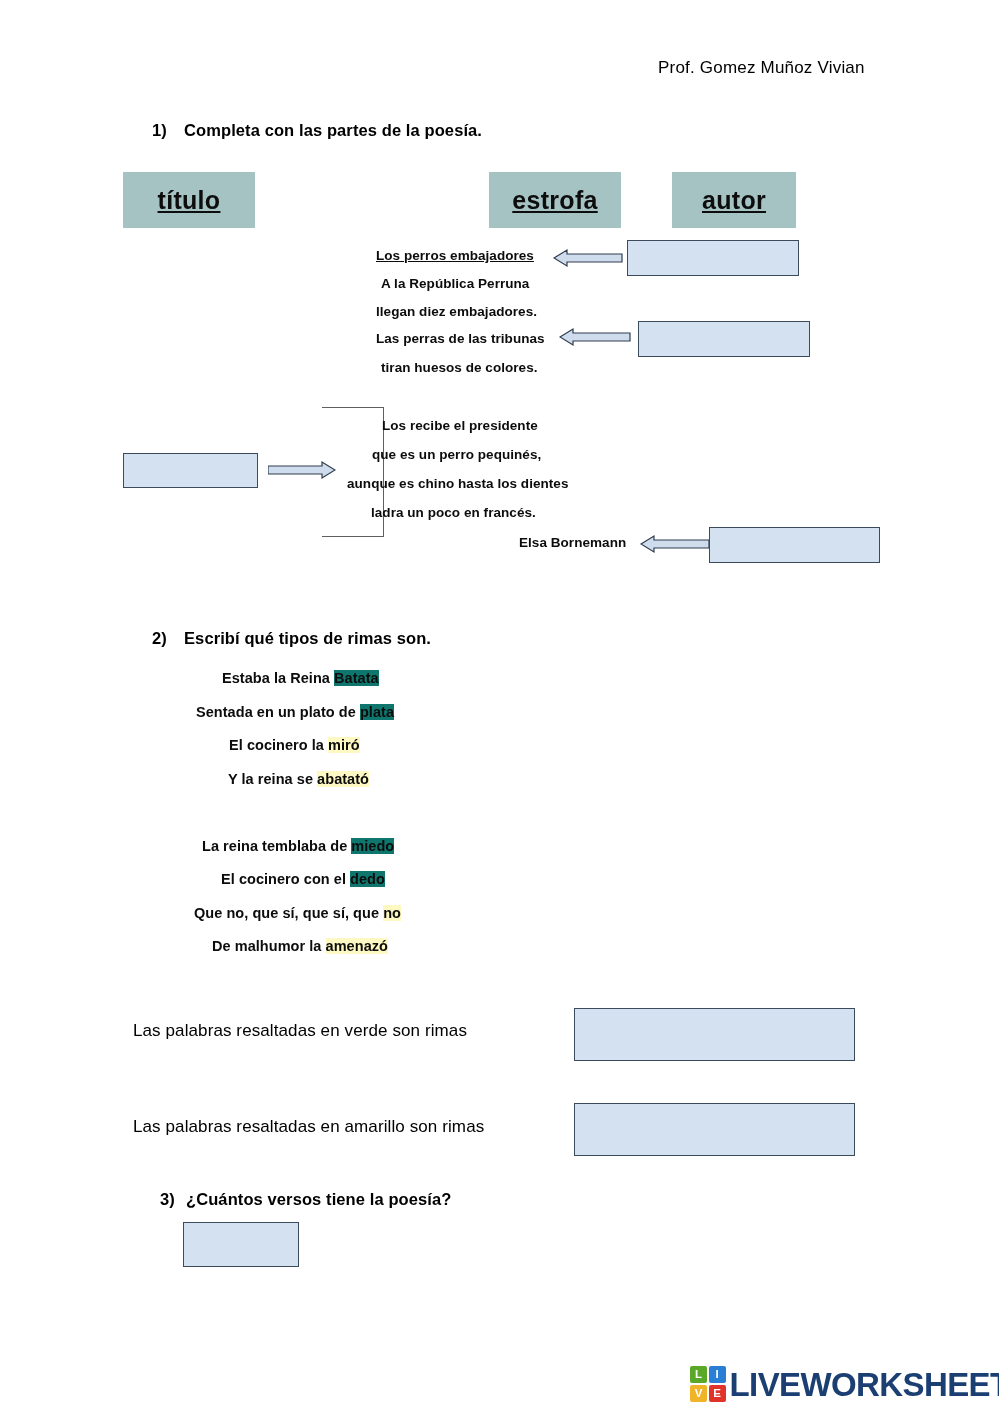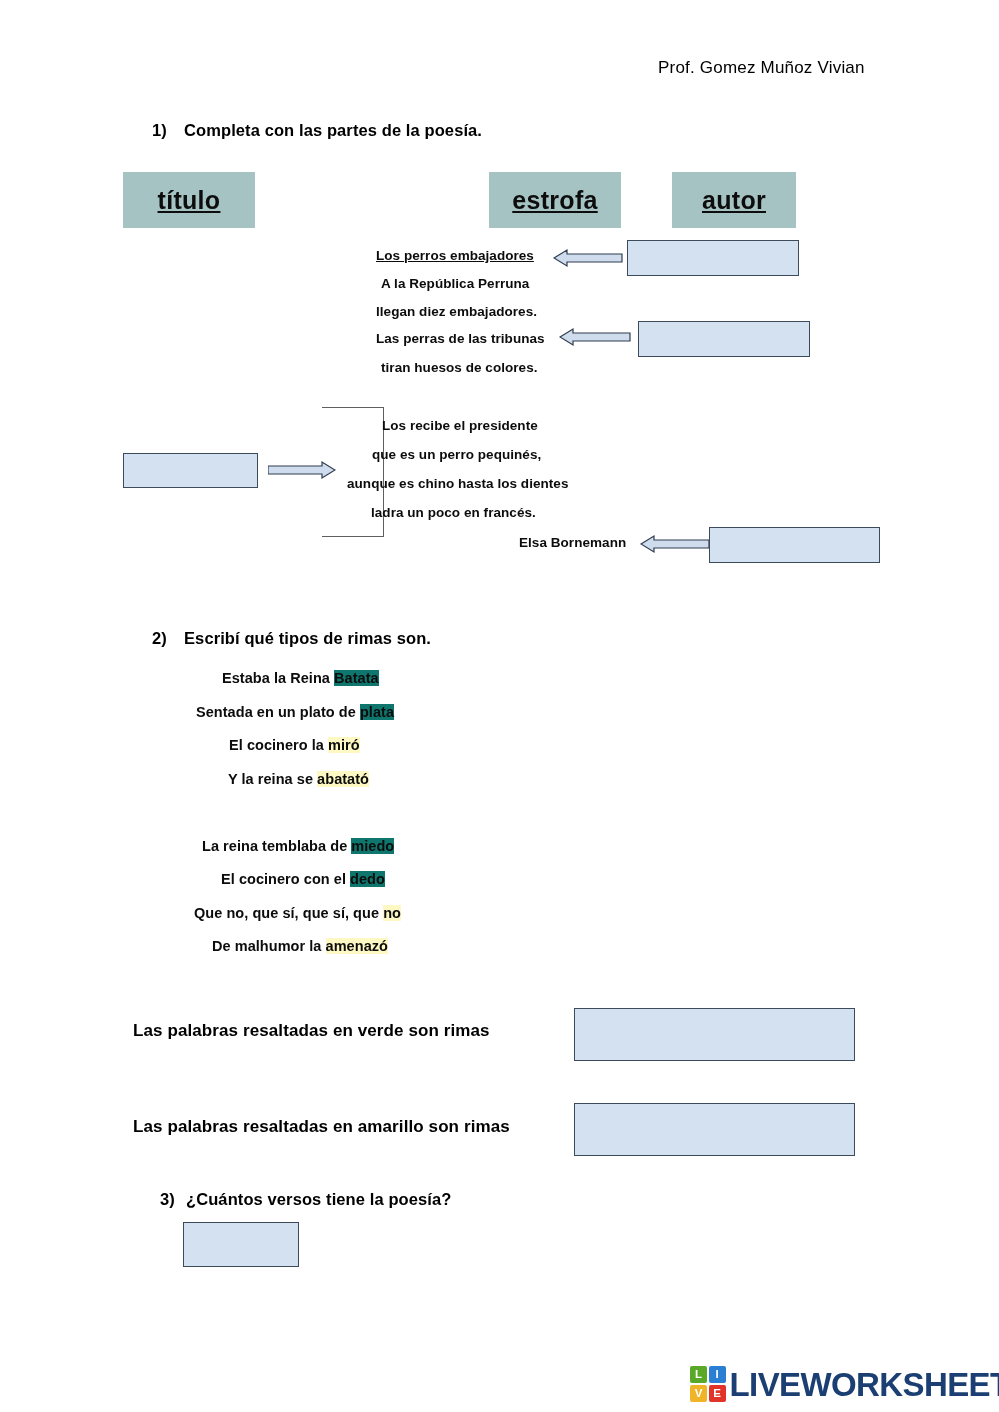--- a/index.html
+++ b/index.html
@@ -90,21 +90,21 @@
   #stanza-bracket {
     border: 1.3px solid #5f5f5f;
     border-left: none;
     box-sizing: border-box;
     background: transparent;
   }
 
   
   .statement {
     font-size: 17px;
-    font-weight: bold;
+    font-weight: normal;
     white-space: nowrap;
     letter-spacing: 0.1px;
   }
 
   
   #logo {
     left: 690px; top: 1363px;
     display: flex;
     align-items: center;
     height: 42px;

